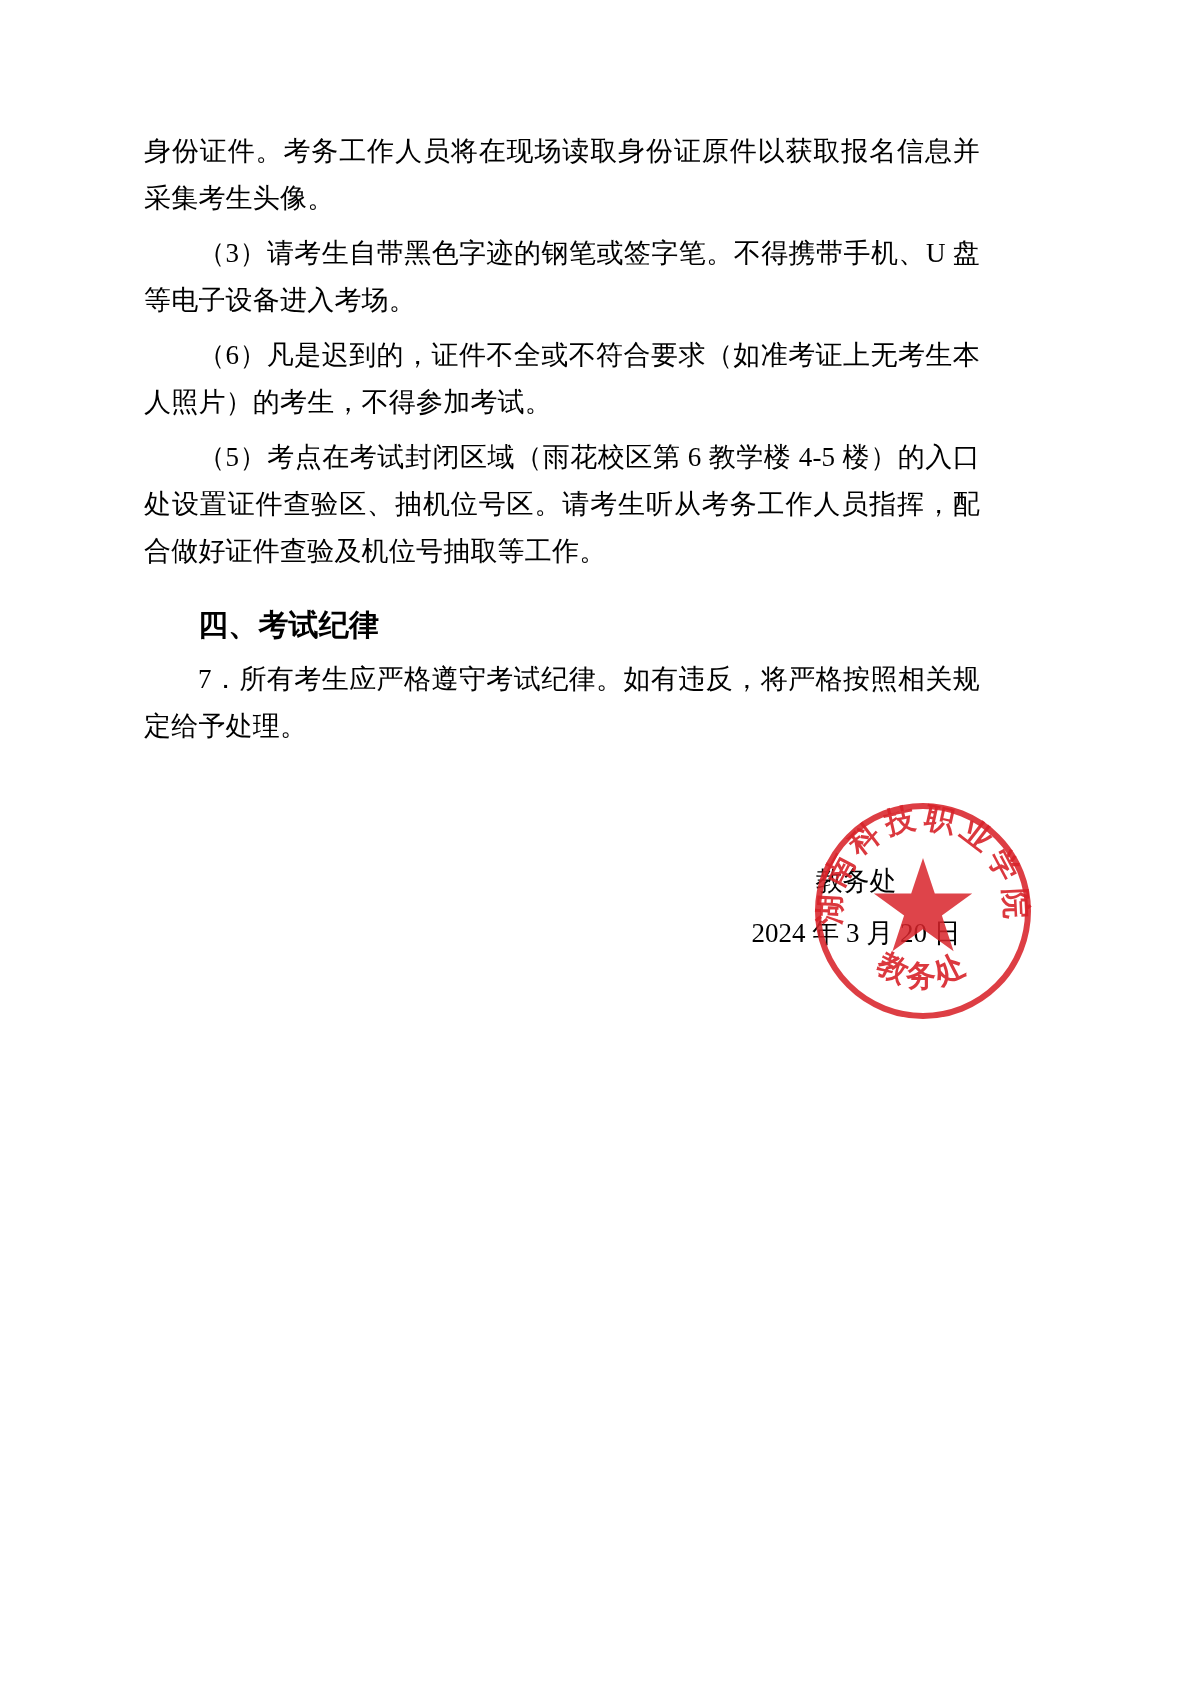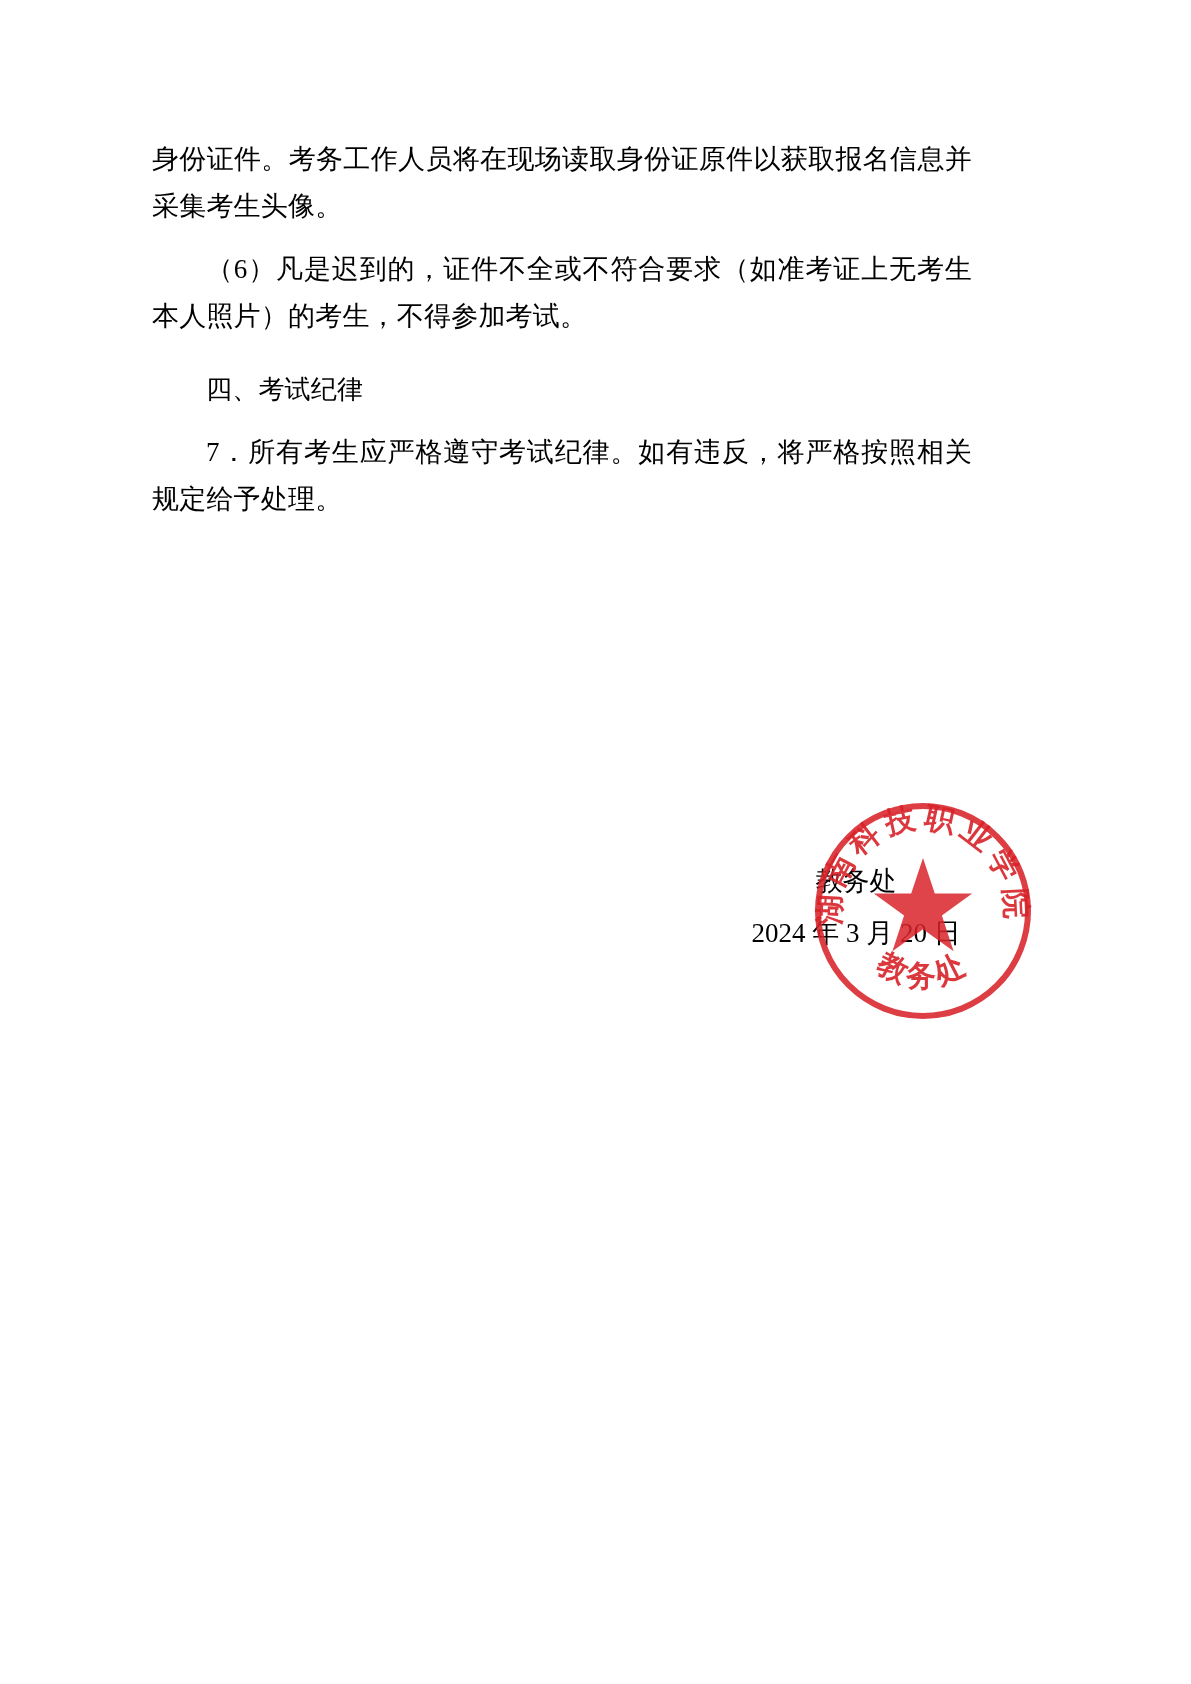--- a/index.html
+++ b/index.html
@@ -22,36 +22,36 @@
     width: 1191px;
     height: 1684px;
   }
   .content {
     position: absolute;
     left: 136px;
     top: 120px;
     width: 852px;
   }
   p {
-    margin: 16px;
+    margin: 8px;
     font-size: 27px;
     line-height: 47px;
     text-align: justify;
     text-justify: inter-ideograph;
     letter-spacing: 0.2px;
   }
   .indent {
     text-indent: 54px;
   }
   .section-title {
     margin-top: 26px;
     margin-bottom: 2px;
-    font-size: 26px;
+    font-size: 30px;
     line-height: 47px;
-    font-weight: normal;
+    font-weight: bold;
     text-indent: 54px;
     font-family: "Liberation Sans", sans-serif;
   }
   .signature-block {
     position: absolute;
     right: 205px;
     top: 855px;
     width: 260px;
     text-align: center;
     font-size: 27px;
@@ -77,23 +77,25 @@
 </style>
 </head>
 <body>
 
 <div class="page">
 
   <div class="content">
 
     <p class="body-text">身份证件。考务工作人员将在现场读取身份证原件以获取报名信息并采集考生头像。</p>
 
+    <p class="body-text indent">（3）请考生自带黑色字迹的钢笔或签字笔。不得携带手机、U 盘等电子设备进入考场。</p>
 
     <p class="body-text indent">（6）凡是迟到的，证件不全或不符合要求（如准考证上无考生本人照片）的考生，不得参加考试。</p>
 
+    <p class="body-text indent">（5）考点在考试封闭区域（雨花校区第 6 教学楼 4-5 楼）的入口处设置证件查验区、抽机位号区。请考生听从考务工作人员指挥，配合做好证件查验及机位号抽取等工作。</p>
 
     <p class="section-title">四、考试纪律</p>
 
     <p class="body-text indent">7．所有考生应严格遵守考试纪律。如有违反，将严格按照相关规定给予处理。</p>
 
 
   </div>
 
   <div class="signature-block">
     <div class="sig-line">教务处</div>

